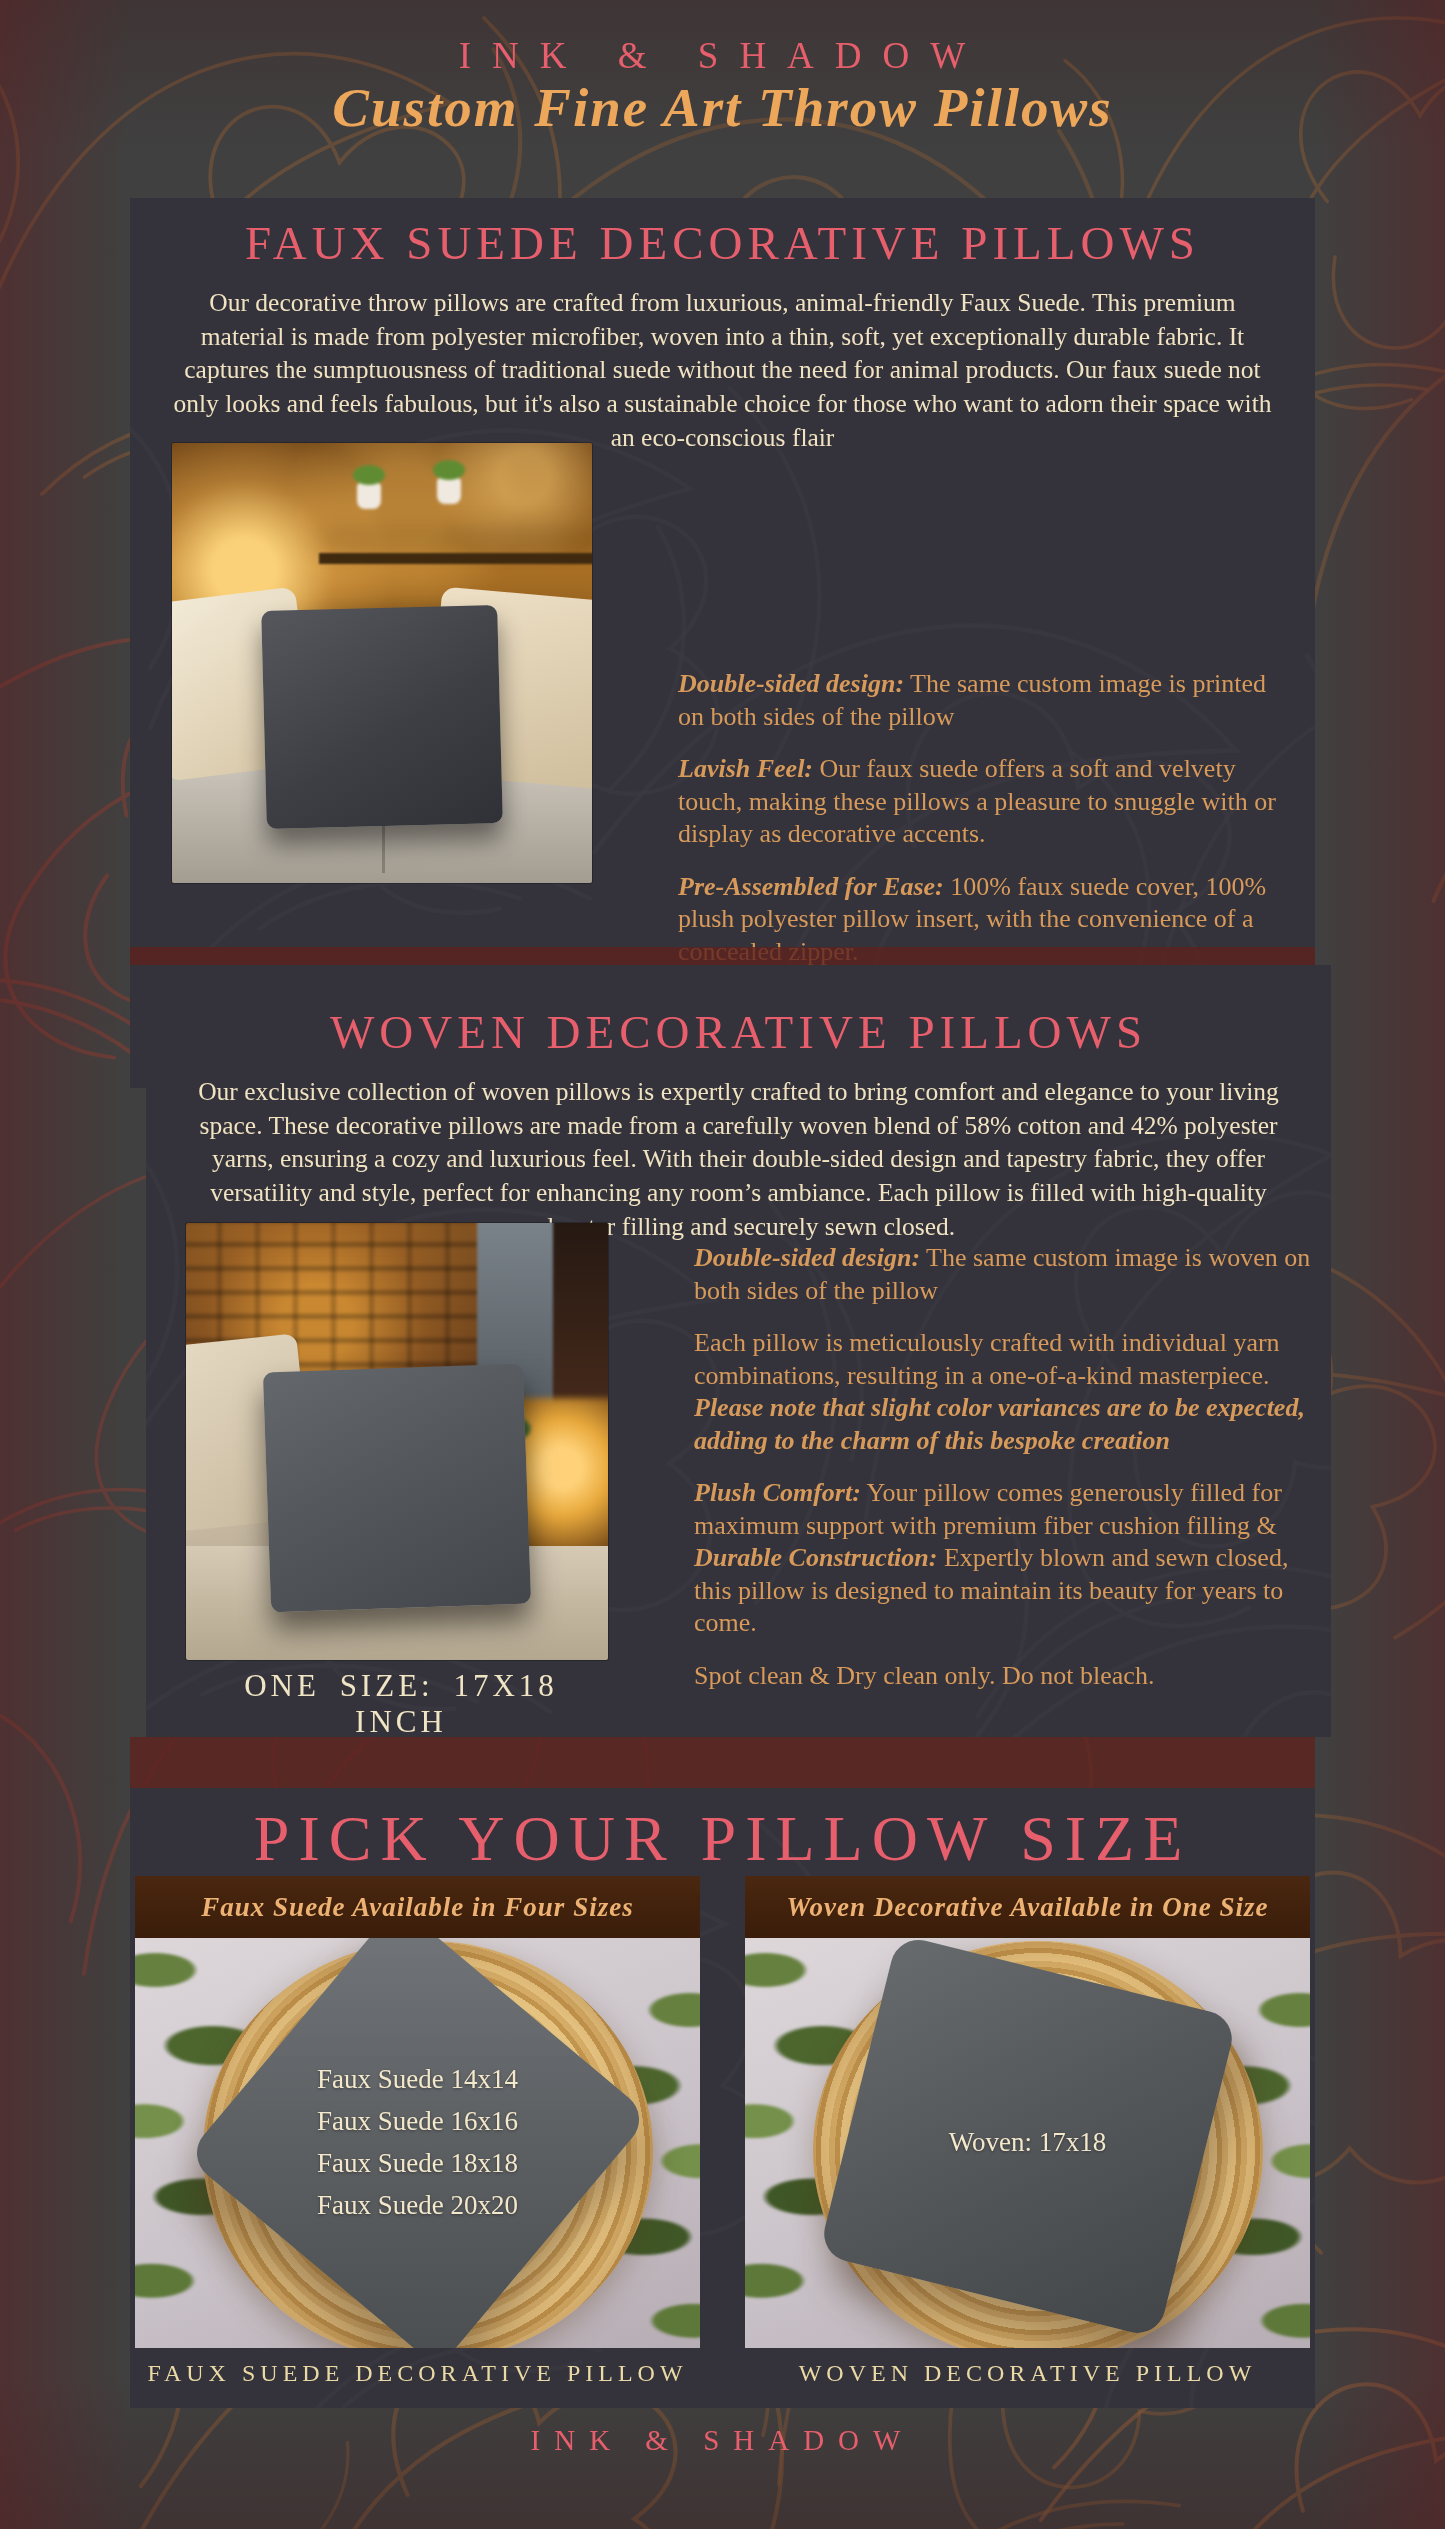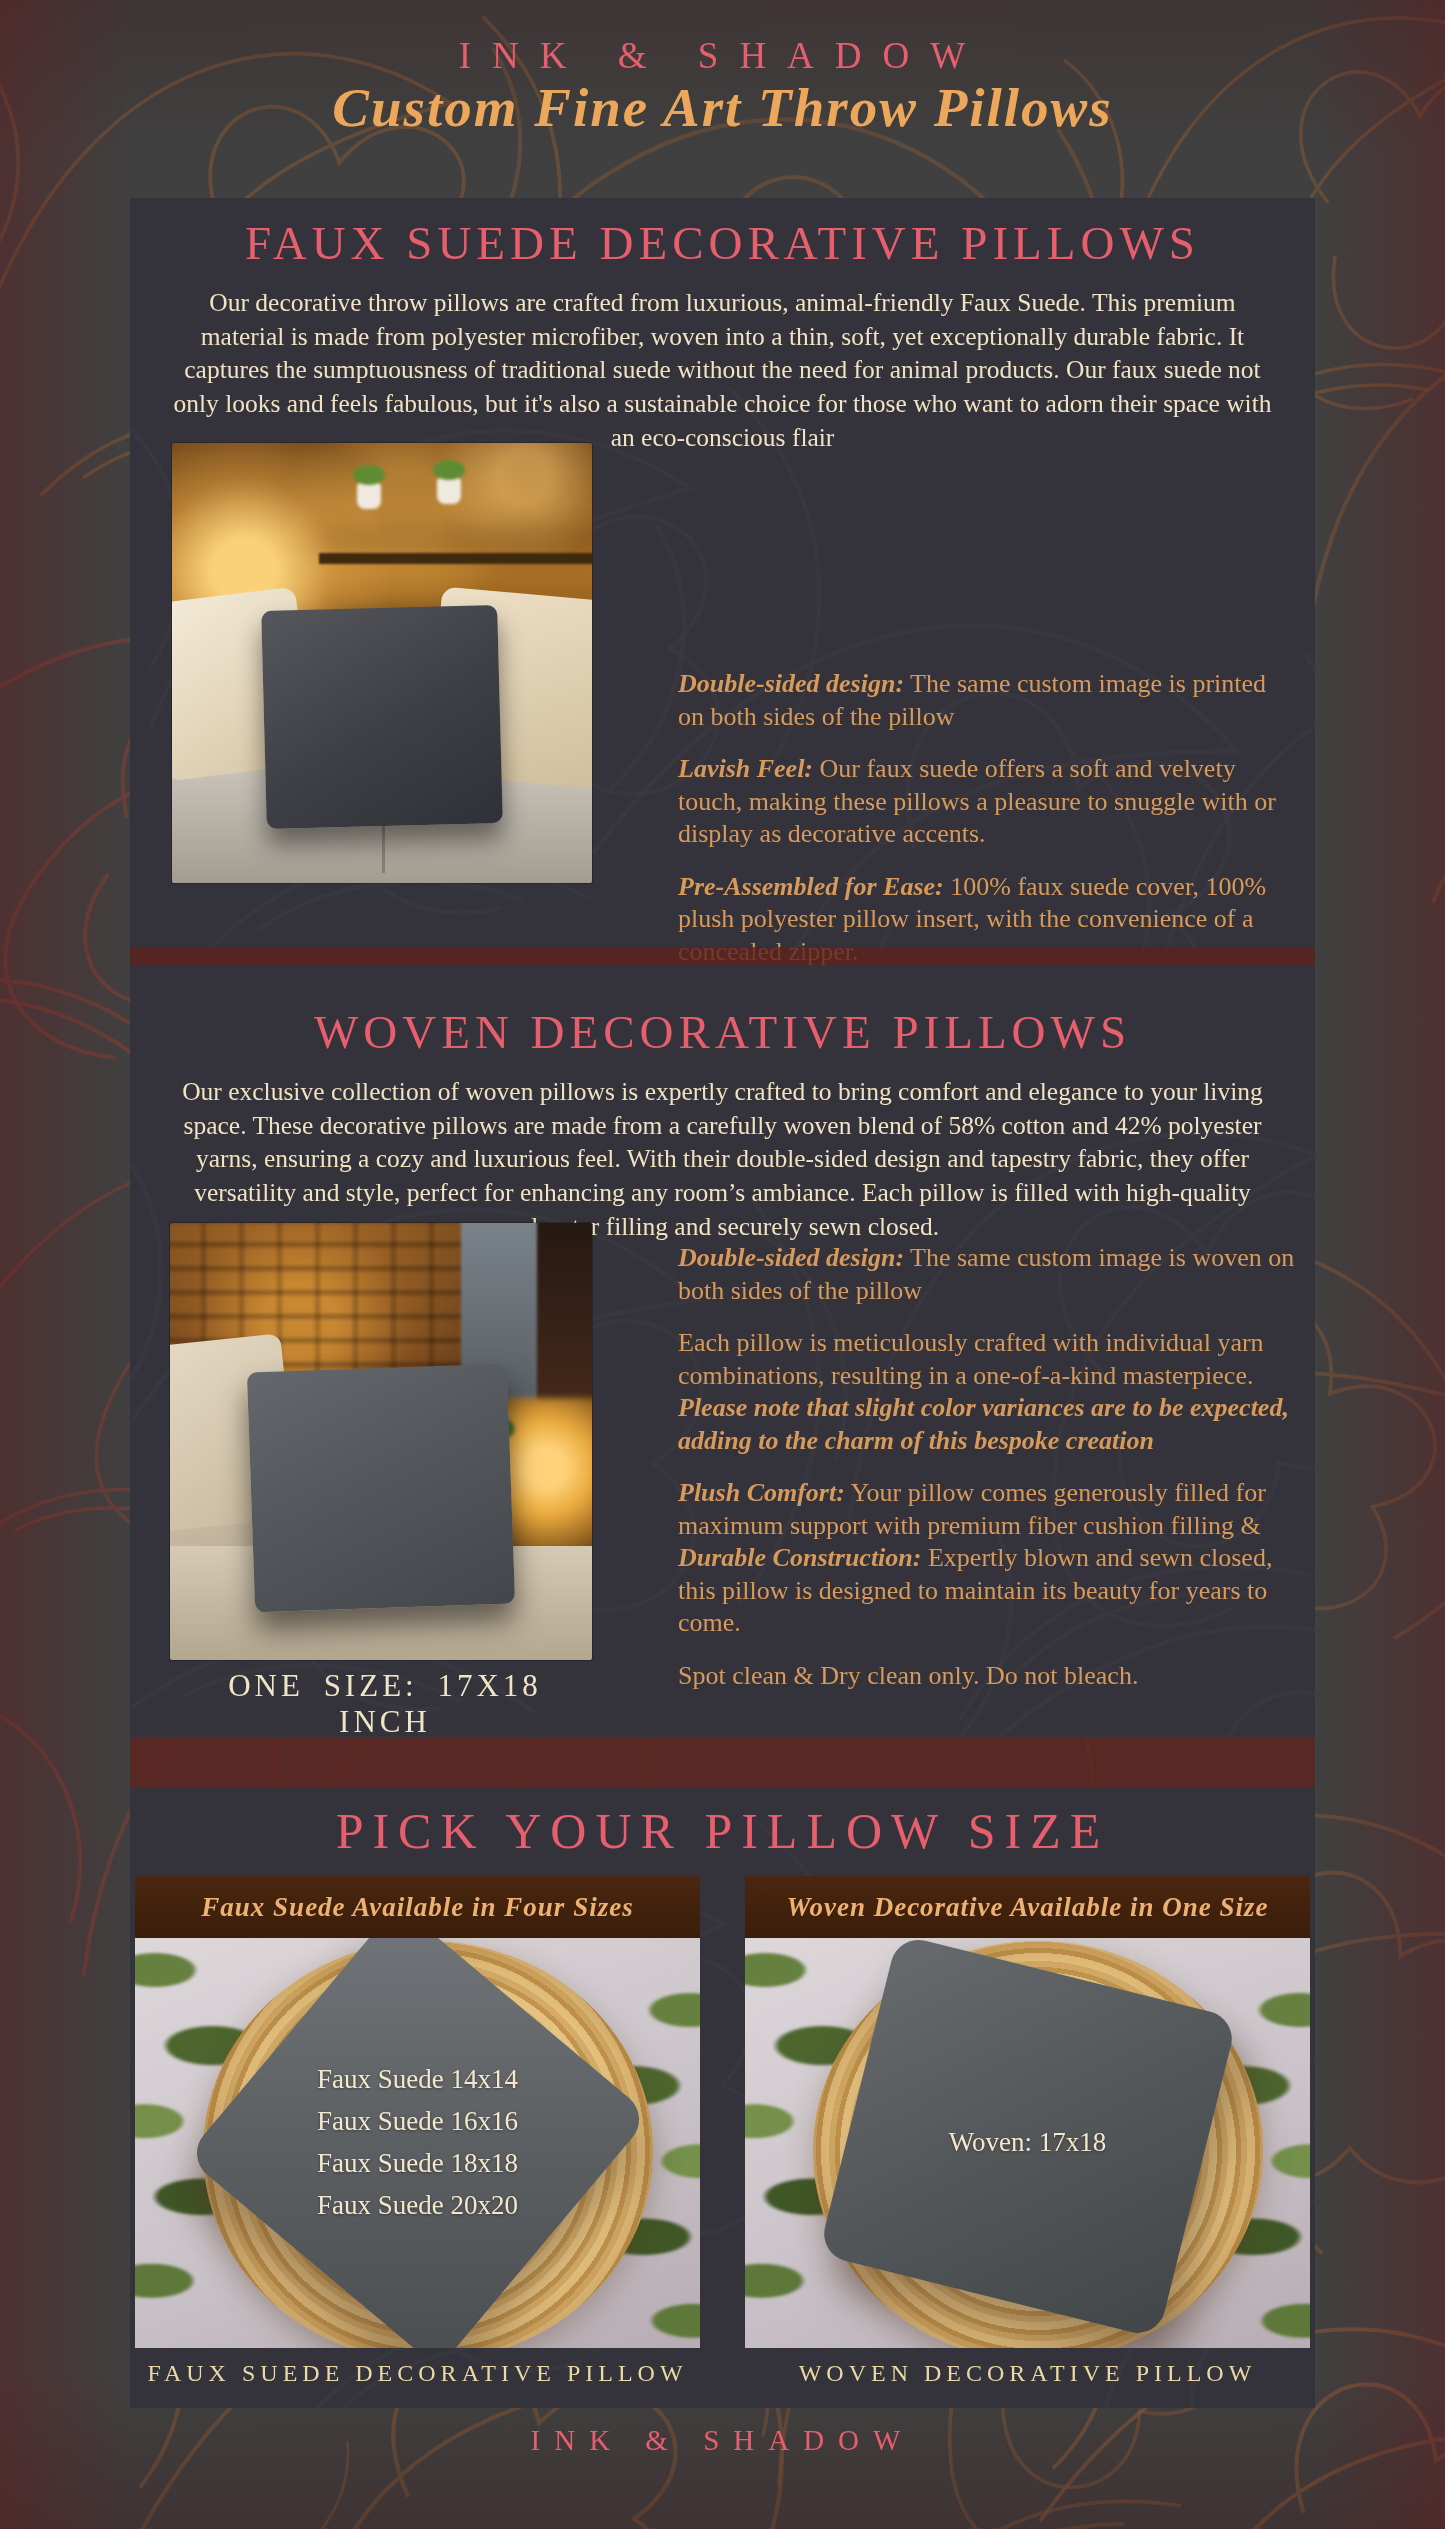--- a/index.html
+++ b/index.html
@@ -10,21 +10,21 @@
      background:linear-gradient(90deg,rgba(96,30,32,.45) 0%,rgba(96,30,32,0) 9%,rgba(96,30,32,0) 91%,rgba(96,30,32,.45) 100%),
                 linear-gradient(180deg,rgba(60,20,22,.25) 0%,rgba(60,20,22,0) 6%,rgba(60,20,22,0) 94%,rgba(60,20,22,.3) 100%);}
   
   .brand-title{position:absolute;top:34px;left:0;width:100%;text-align:center;z-index:2;
      color:#e75f6c;font-size:37px;letter-spacing:21px;font-weight:400;}
   .brand-tagline{position:absolute;top:76px;left:0;width:100%;text-align:center;z-index:2;
      color:#eca75b;font-size:55px;font-style:italic;font-weight:700;letter-spacing:2px;}
   
   .panel{position:absolute;left:130px;width:1185px;background:#34333b;z-index:1;overflow:hidden;}
   #panel-faux{top:198px;height:890px;}
-  #panel-woven{top:965px;height:772px;}
+  #panel-woven{top:965px;height:772px;margin-left:16px;}
   #panel-picker{top:1788px;height:620px;}
   .panel-pattern{position:absolute;left:0;top:0;width:100%;height:100%;pointer-events:none;}
   .gap{position:absolute;left:130px;width:1185px;background:rgba(94,34,30,.8);z-index:1;}
   #gap1{top:947px;height:18px;}
   #gap2{top:1737px;height:51px;}
   .section-title{position:relative;margin:0;padding-top:18px;text-align:center;
      color:#e75f6c;font-size:47px;font-weight:400;letter-spacing:5px;}
   #panel-woven .section-title{padding-top:40px;}
   .desc{position:relative;margin:16px auto 0;max-width:1100px;text-align:center;
      color:#f1e3c1;font-size:25.5px;line-height:1.32;}
@@ -91,21 +91,21 @@
      border-radius:22px 70px 0 0;background:linear-gradient(170deg,#ded2bd,#bcae97);}
   .p2-couch{position:absolute;bottom:0;left:0;width:100%;height:26%;
      background:linear-gradient(180deg,#d6cab5 0%,#c0b49d 60%,#b3a790 100%);}
   .p2-beige{position:absolute;left:-18px;bottom:31%;width:138px;height:185px;transform:rotate(-6deg);
      border-radius:12px;background:linear-gradient(150deg,#e6dac4,#c7b89d);}
   .p2-grey{position:absolute;left:50%;margin-left:-130px;bottom:12%;width:260px;height:240px;transform:rotate(-2deg);
      border-radius:10px;background:linear-gradient(155deg,#64676b 0%,#54575b 45%,#43464a 100%);
      box-shadow:0 18px 28px rgba(0,0,0,.5);}
   
   .picker-title{position:relative;margin:0;padding-top:14px;text-align:center;
-     color:#e75f6c;font-size:50px;font-weight:400;letter-spacing:9px;}
+     color:#e75f6c;font-size:64px;font-weight:400;letter-spacing:9px;}
   .col{position:absolute;top:0;width:565px;height:100%;}
   .col.left{left:5px;padding-left:40px;} .col.right{left:615px;}
   .col-band{position:absolute;top:88px;left:0;width:565px;height:62px;
      background:linear-gradient(180deg,#4a2710,#3a1d0a);display:flex;align-items:center;justify-content:center;
      color:#edb273;font-style:italic;font-size:27px;font-weight:700;letter-spacing:1px;}
   .wphoto{position:absolute;top:150px;left:0;width:565px;height:410px;overflow:hidden;}
   .wp-bg{position:absolute;inset:0;background:linear-gradient(160deg,#ddd7da 0%,#cac3c9 55%,#b7adb4 100%);}
   .leaves{position:absolute;width:180px;height:420px;filter:blur(1px);background:
      radial-gradient(ellipse 62px 26px at 30% 10%,#66813f 0 60%,rgba(0,0,0,0) 70%),
      radial-gradient(ellipse 72px 30px at 62% 28%,#4c662e 0 60%,rgba(0,0,0,0) 70%),

